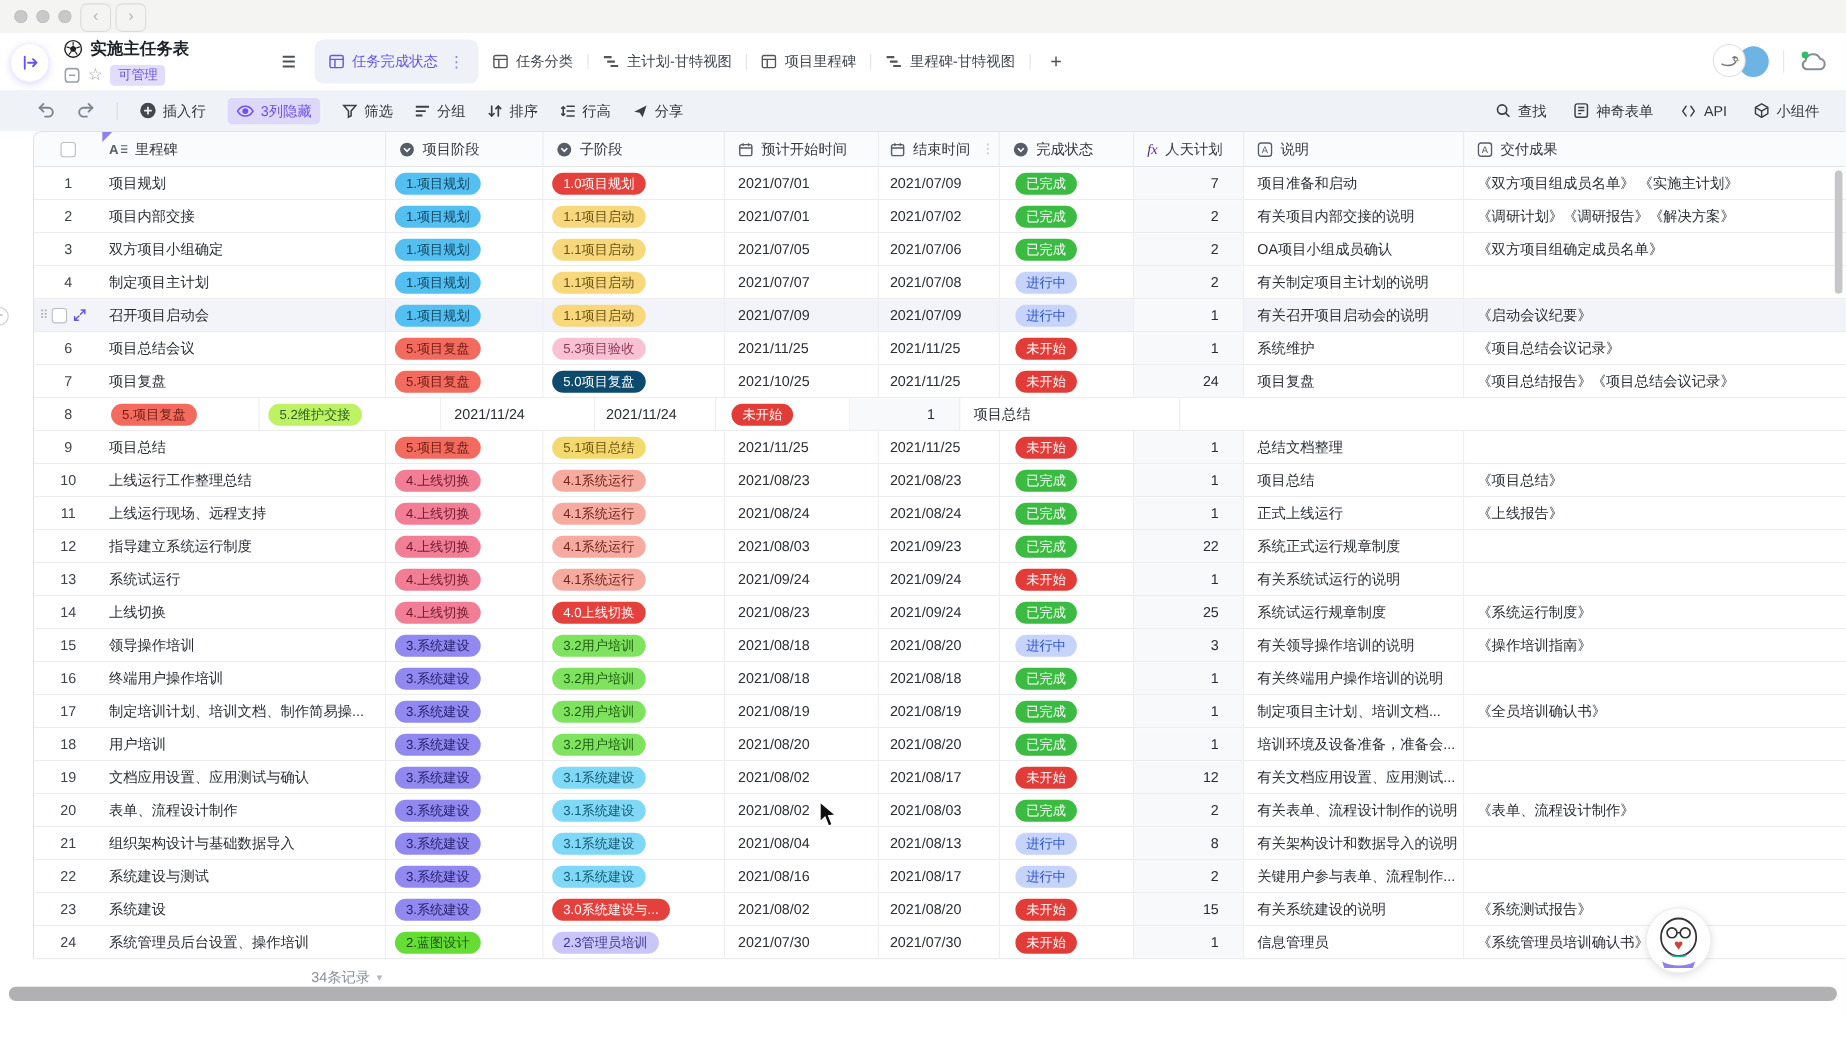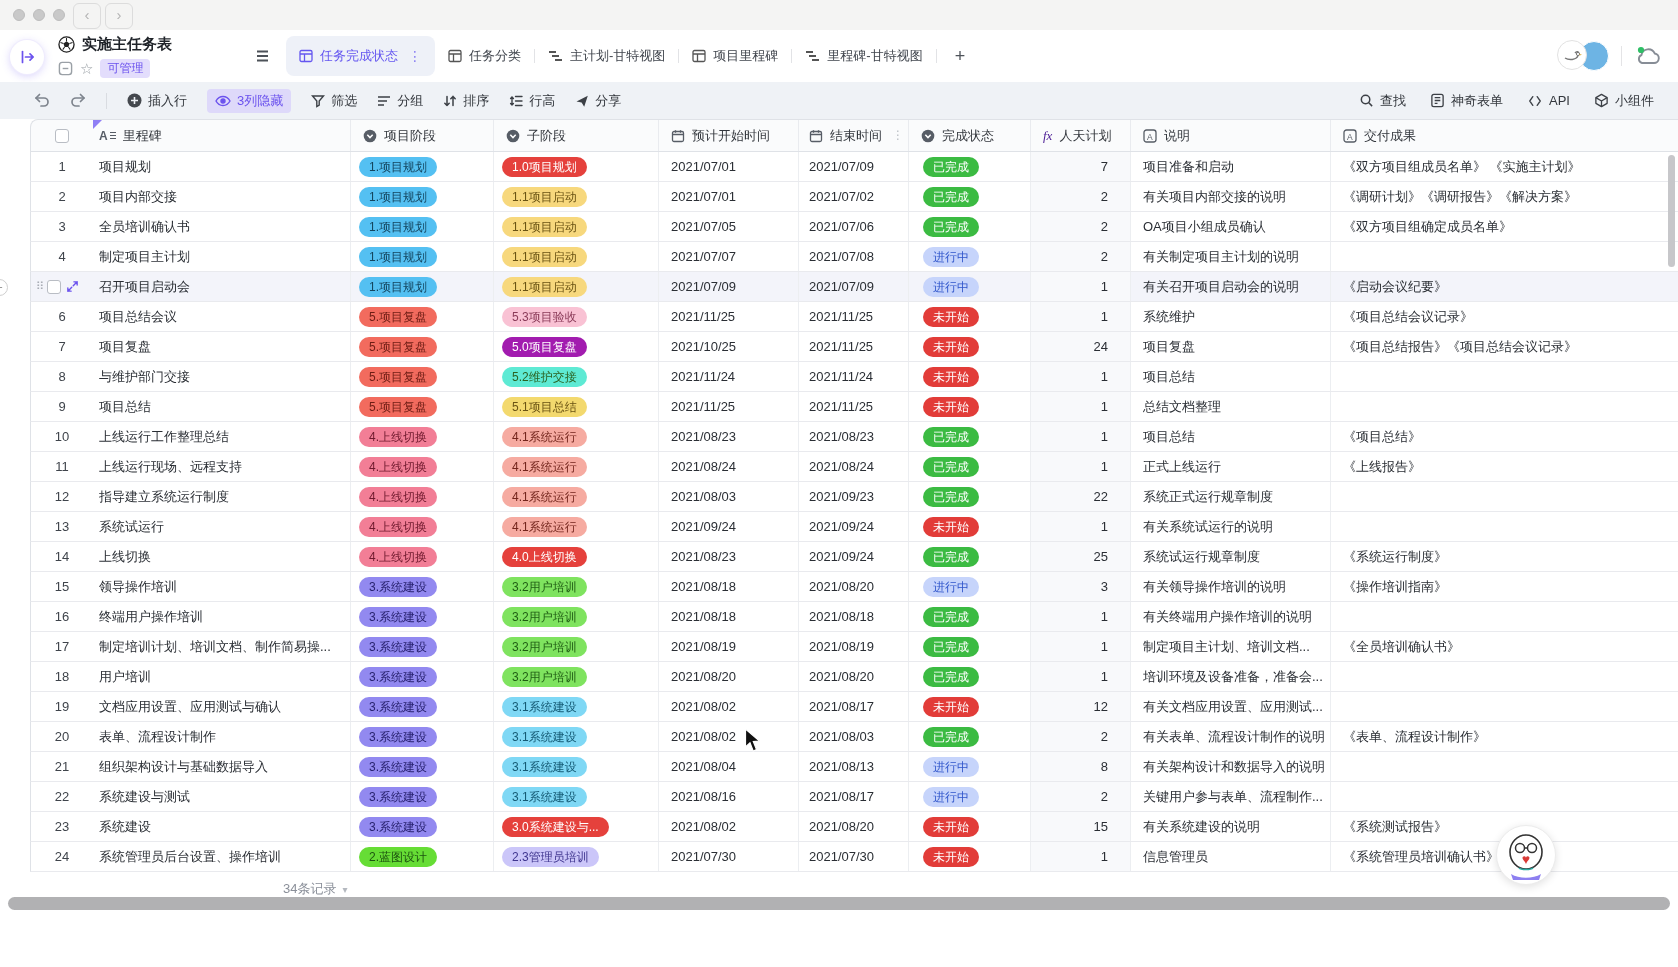--- a/index.html
+++ b/index.html
@@ -409,21 +409,21 @@
           </div>
           <div class="cell c-deliver">
             <span class="cellspan">《调研计划》《调研报告》《解决方案》</span>
           </div>
         </div>
         <div class="row">
           <div class="cell c-num">
             <span>3</span>
           </div>
           <div class="cell c-milestone">
-            <span class="cellspan">全员培训确认书</span>
+            <span class="cellspan">双方项目小组确定</span>
           </div>
           <div class="cell c-phase">
             <span class="chip" style="background:#54c0f2;color:#14455f">1.项目规划</span>
           </div>
           <div class="cell c-sub">
             <span class="chip" style="background:#f7d87d;color:#6a5313">1.1项目启动</span>
           </div>
           <div class="cell c-start">2021/07/05</div>
           <div class="cell c-end">2021/07/06</div>
           <div class="cell c-status">
@@ -523,47 +523,44 @@
           <div class="cell c-num">
             <span>7</span>
           </div>
           <div class="cell c-milestone">
             <span class="cellspan">项目复盘</span>
           </div>
           <div class="cell c-phase">
             <span class="chip" style="background:#f26b5e;color:#6e1d14">5.项目复盘</span>
           </div>
           <div class="cell c-sub">
-            <span class="chip" style="background:#a21caf;color:#ffffff">5.0项目复盘</span>
+            <span class="chip" style="background:#0c4a6e;color:#ffffff">5.0项目复盘</span>
           </div>
           <div class="cell c-start">2021/10/25</div>
           <div class="cell c-end">2021/11/25</div>
           <div class="cell c-status">
             <span class="chip" style="background:#e23c38;color:#ffffff">未开始</span>
           </div>
           <div class="cell c-days">24</div>
           <div class="cell c-note">
             <span class="cellspan">项目复盘</span>
           </div>
           <div class="cell c-deliver">
             <span class="cellspan">《项目总结报告》《项目总结会议记录》</span>
           </div>
         </div>
         <div class="row">
           <div class="cell c-num">
             <span>8</span>
           </div>
-          <div class="cell c-milestone">
-            <span class="cellspan">与维护部门交接</span>
-          </div>
           <div class="cell c-phase">
             <span class="chip" style="background:#f26b5e;color:#6e1d14">5.项目复盘</span>
           </div>
           <div class="cell c-sub">
-            <span class="chip" style="background:#5eead4;color:#2c6222">5.2维护交接</span>
+            <span class="chip" style="background:#bef264;color:#2c6222">5.2维护交接</span>
           </div>
           <div class="cell c-start">2021/11/24</div>
           <div class="cell c-end">2021/11/24</div>
           <div class="cell c-status">
             <span class="chip" style="background:#e23c38;color:#ffffff">未开始</span>
           </div>
           <div class="cell c-days">1</div>
           <div class="cell c-note">
             <span class="cellspan">项目总结</span>
           </div>

